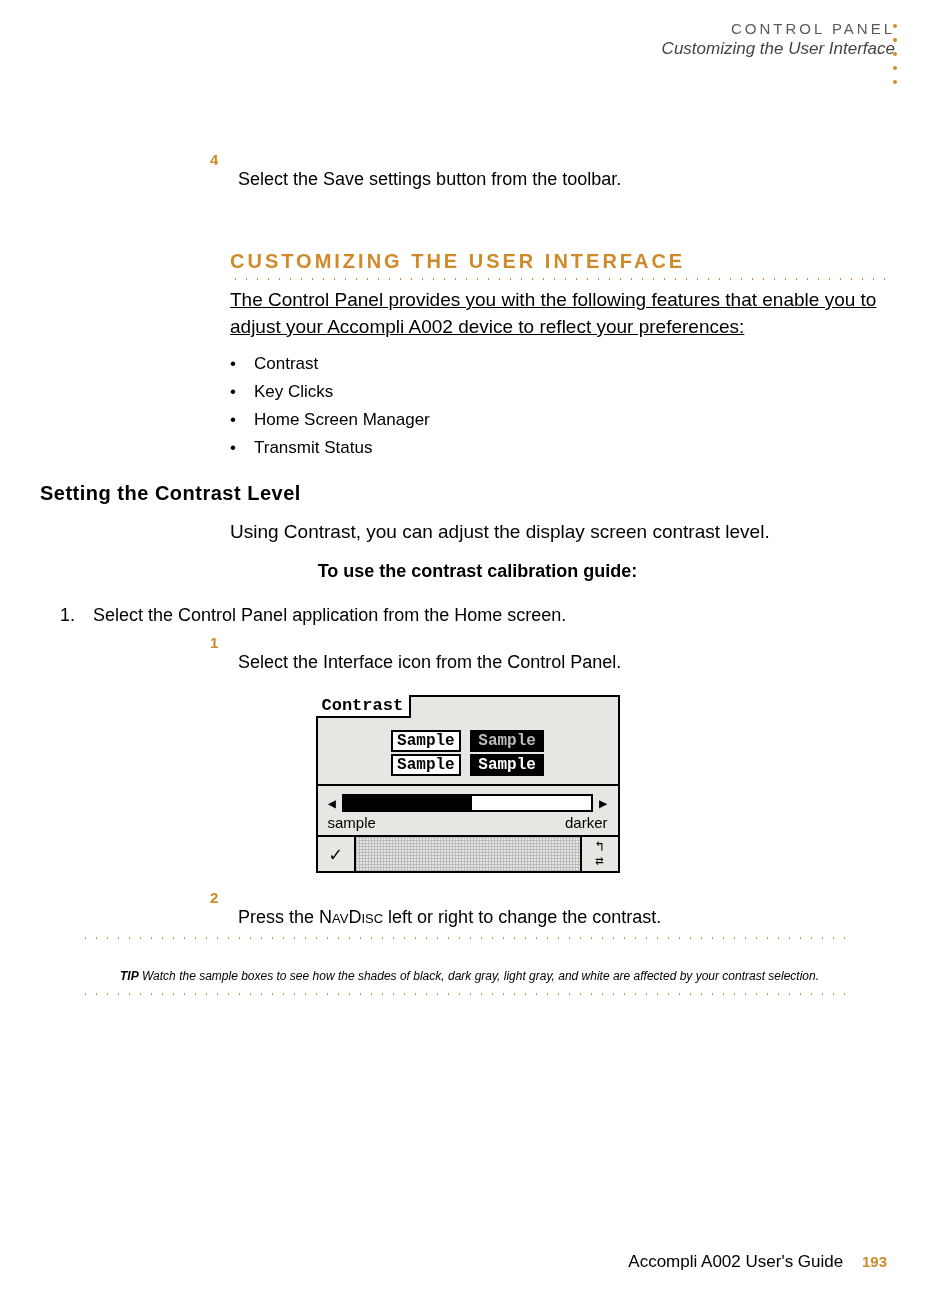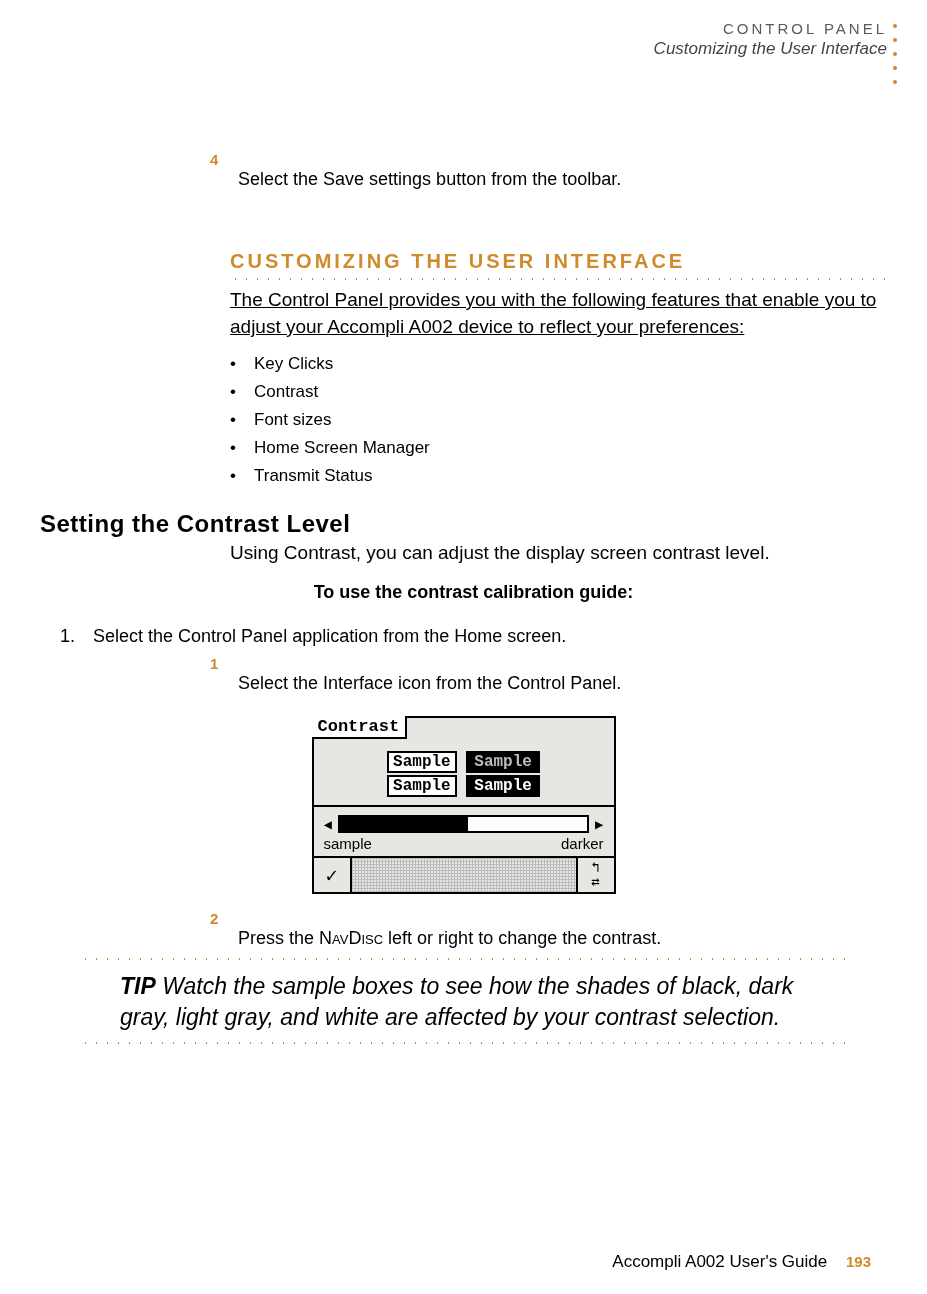--- a/index.html
+++ b/index.html
@@ -7,21 +7,21 @@
     padding: 0;
     background: #fff;
     font-family: Verdana, Geneva, sans-serif;
     color: #000;
     width: 927px;
     height: 1294px;
     position: relative;
     box-sizing: border-box;
   }
   .page {
-    padding: 20px 40px 30px 40px;
+    padding: 20px 32px 30px 40px;
     position: relative;
     height: 100%;
     box-sizing: border-box;
   }
   .header {
     text-align: right;
     margin-bottom: 90px;
   }
   .header-title {
     font-size: 15px;
@@ -86,25 +86,25 @@
     margin-left: 190px;
     margin-top: 14px;
     font-size: 17px;
   }
   .bullets .item {
     margin: 8px 0;
   }
   .bullets .bull { display:inline-block; width: 24px; }
   .sub-heading {
     font-family: "Trebuchet MS", Verdana, sans-serif;
-    font-size: 24px;
+    font-size: 20px;
     font-weight: bold;
     letter-spacing: 0.5px;
     margin-top: 24px;
-    margin-bottom: 4px;
+    margin-bottom: 16px;
   }
   .sub-intro {
     margin-left: 190px;
     font-size: 19px;
     margin-bottom: 18px;
   }
   .bold-line {
     font-weight: bold;
     font-size: 18px;
     margin-left: 20px;
@@ -227,30 +227,30 @@
     width: 36px;
     border-left: 2px solid #000;
     display: flex;
     flex-direction: column;
     align-items: center;
     justify-content: center;
     font-size: 14px;
     line-height: 1;
   }
   .tip-block {
-    margin: 10px 60px 0 80px;
+    margin: 28px 60px 0 80px;
     font-style: italic;
-    font-size: 23px;
+    font-size: 12px;
     line-height: 1.35;
   }
   .tip-label { font-weight: bold; font-style: italic; }
   .footer {
     position: absolute;
     bottom: 22px;
-    right: 56px;
+    right: 40px;
     font-size: 17px;
   }
   .footer .pn {
     color: #d08a2a;
     font-weight: bold;
     margin-left: 14px;
     font-size: 15px;
   }
   .rule-full {
     margin: 8px 40px 6px 40px;
@@ -283,23 +283,22 @@
     <div class="step-text">Select the Save settings button from the toolbar.</div>
   </div>
 
   <div class="section-hdr-wrap">
     <div class="section-hdr">CUSTOMIZING THE USER INTERFACE</div>
     <div class="dot-rule"></div>
   </div>
   <div class="body-text">The Control Panel provides you with the following features that enable you to adjust your Accompli A002 device to reflect your preferences:</div>
 
   <div class="bullets">
+    <div class="item"><span class="bull">•</span><span>Contrast</span></div>
     <div class="item"><span class="bull">•</span><span>Key Clicks</span></div>
-    <div class="item"><span class="bull">•</span><span>Contrast</span></div>
-    <div class="item"><span class="bull">•</span><span>Font sizes</span></div>
     <div class="item"><span class="bull">•</span><span>Home Screen Manager</span></div>
     <div class="item"><span class="bull">•</span><span>Transmit Status</span></div>
   </div>
 
   <div class="sub-heading">Setting the Contrast Level</div>
   <div class="sub-intro">Using Contrast, you can adjust the display screen contrast level.</div>
 
   <div class="bold-line">To use the contrast calibration guide:</div>
   <div class="numbered">
     <span class="n">1.</span>

